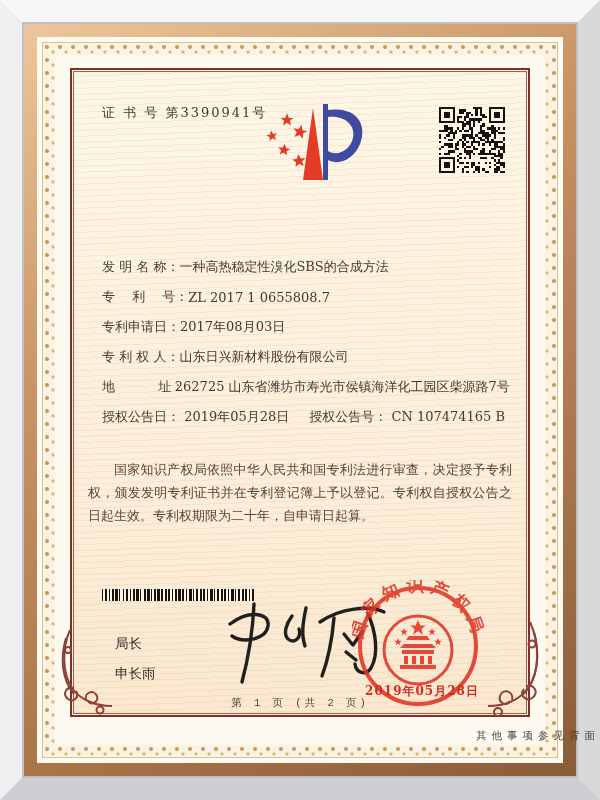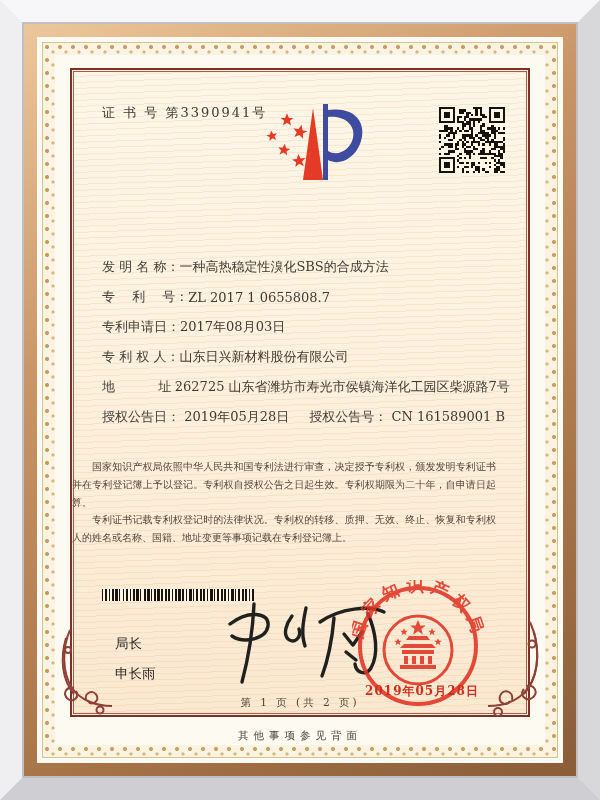--- a/index.html
+++ b/index.html
@@ -34,30 +34,30 @@
   .abs{position:absolute;}
   
   .cert-no{left:30px;top:34px;font-size:13px;letter-spacing:2px;color:#3e3a34;}
   .title{left:0;right:0;top:118px;text-align:center;font-size:30px;font-weight:bold;
          color:#1d1b18;letter-spacing:0.42em;text-indent:0.42em;}
   .fields{left:30px;top:182px;width:400px;font-size:13px;color:#45403a;}
   .frow{height:30px;display:flex;align-items:center;white-space:nowrap;}
   .lbl{display:inline-block;min-width:5.6em;color:#45403a;}
   .val{color:#403a32;}
   .pair2{margin-left:20px;}
-  .paras{left:0;top:388px;width:424px;font-size:10px;line-height:1.78;
+  .paras{left:16px;top:388px;width:424px;font-size:13px;line-height:1.78;
          color:#55463b;text-align:justify;}
   .paras p{margin:0;text-indent:2em;}
   .barcode{left:30px;top:519px;width:152px;height:12px;
     background:repeating-linear-gradient(90deg,#17130f 0 1.5px,#fdf6e7 1.5px 3px,
       #17130f 3px 5.5px,#fdf6e7 5.5px 7px,#17130f 7px 8px,#fdf6e7 8px 10.5px);}
   .director{left:43px;top:558px;font-size:13.5px;color:#2e2a26;line-height:30px;}
   .pageinfo{left:0;right:0;top:626px;text-align:center;font-size:10.5px;
-            color:#4a443a;letter-spacing:3px;}
-  .footer-note{position:absolute;left:0;right:0;top:729px;text-align:center;
+            color:#4a443a;letter-spacing:3px;font-family:Liberation Mono, monospace;}
+  .footer-note{position:absolute;left:0;right:0;top:729px;text-align:right;
     font-size:10.5px;letter-spacing:5px;color:#4c4337;}
   .seal-date{left:275px;top:613px;width:150px;text-align:center;font-size:12px;
     letter-spacing:1px;color:#cf2d1d;font-weight:bold;z-index:7;}
   svg{display:block;}
 </style>
 </head>
 <body>
 
 <div class="page">
 
@@ -417,28 +417,27 @@
         <span class="lbl">地　　　 址：</span>
         <span class="val">262725 山东省潍坊市寿光市侯镇海洋化工园区柴源路7号</span>
       </div>
       <div class="frow">
         <span>
           <span class="lbl" style="min-width:0;">授权公告日：</span>
           <span class="val">2019年05月28日</span>
         </span>
         <span class="pair2">
           <span class="lbl" style="min-width:0;">授权公告号：</span>
-          <span class="val">CN 161589001 B</span>
+          <span class="val">CN 107474165 B</span>
         </span>
       </div>
     </div>
 
     <div class="abs paras">
       <p>国家知识产权局依照中华人民共和国专利法进行审查，决定授予专利权，颁发发明专利证书并在专利登记簿上予以登记。专利权自授权公告之日起生效。专利权期限为二十年，自申请日起算。</p>
-      <p>专利证书记载专利权登记时的法律状况。专利权的转移、质押、无效、终止、恢复和专利权人的姓名或名称、国籍、地址变更等事项记载在专利登记簿上。</p>
     </div>
 
     <div class="abs barcode"></div>
 
     <div class="abs director">
       <div>局长</div>
       <div>申长雨</div>
     </div>
 
     <svg class="abs" style="left:148px;top:528px;z-index:4;" width="168" height="92" viewBox="0 0 168 92">

